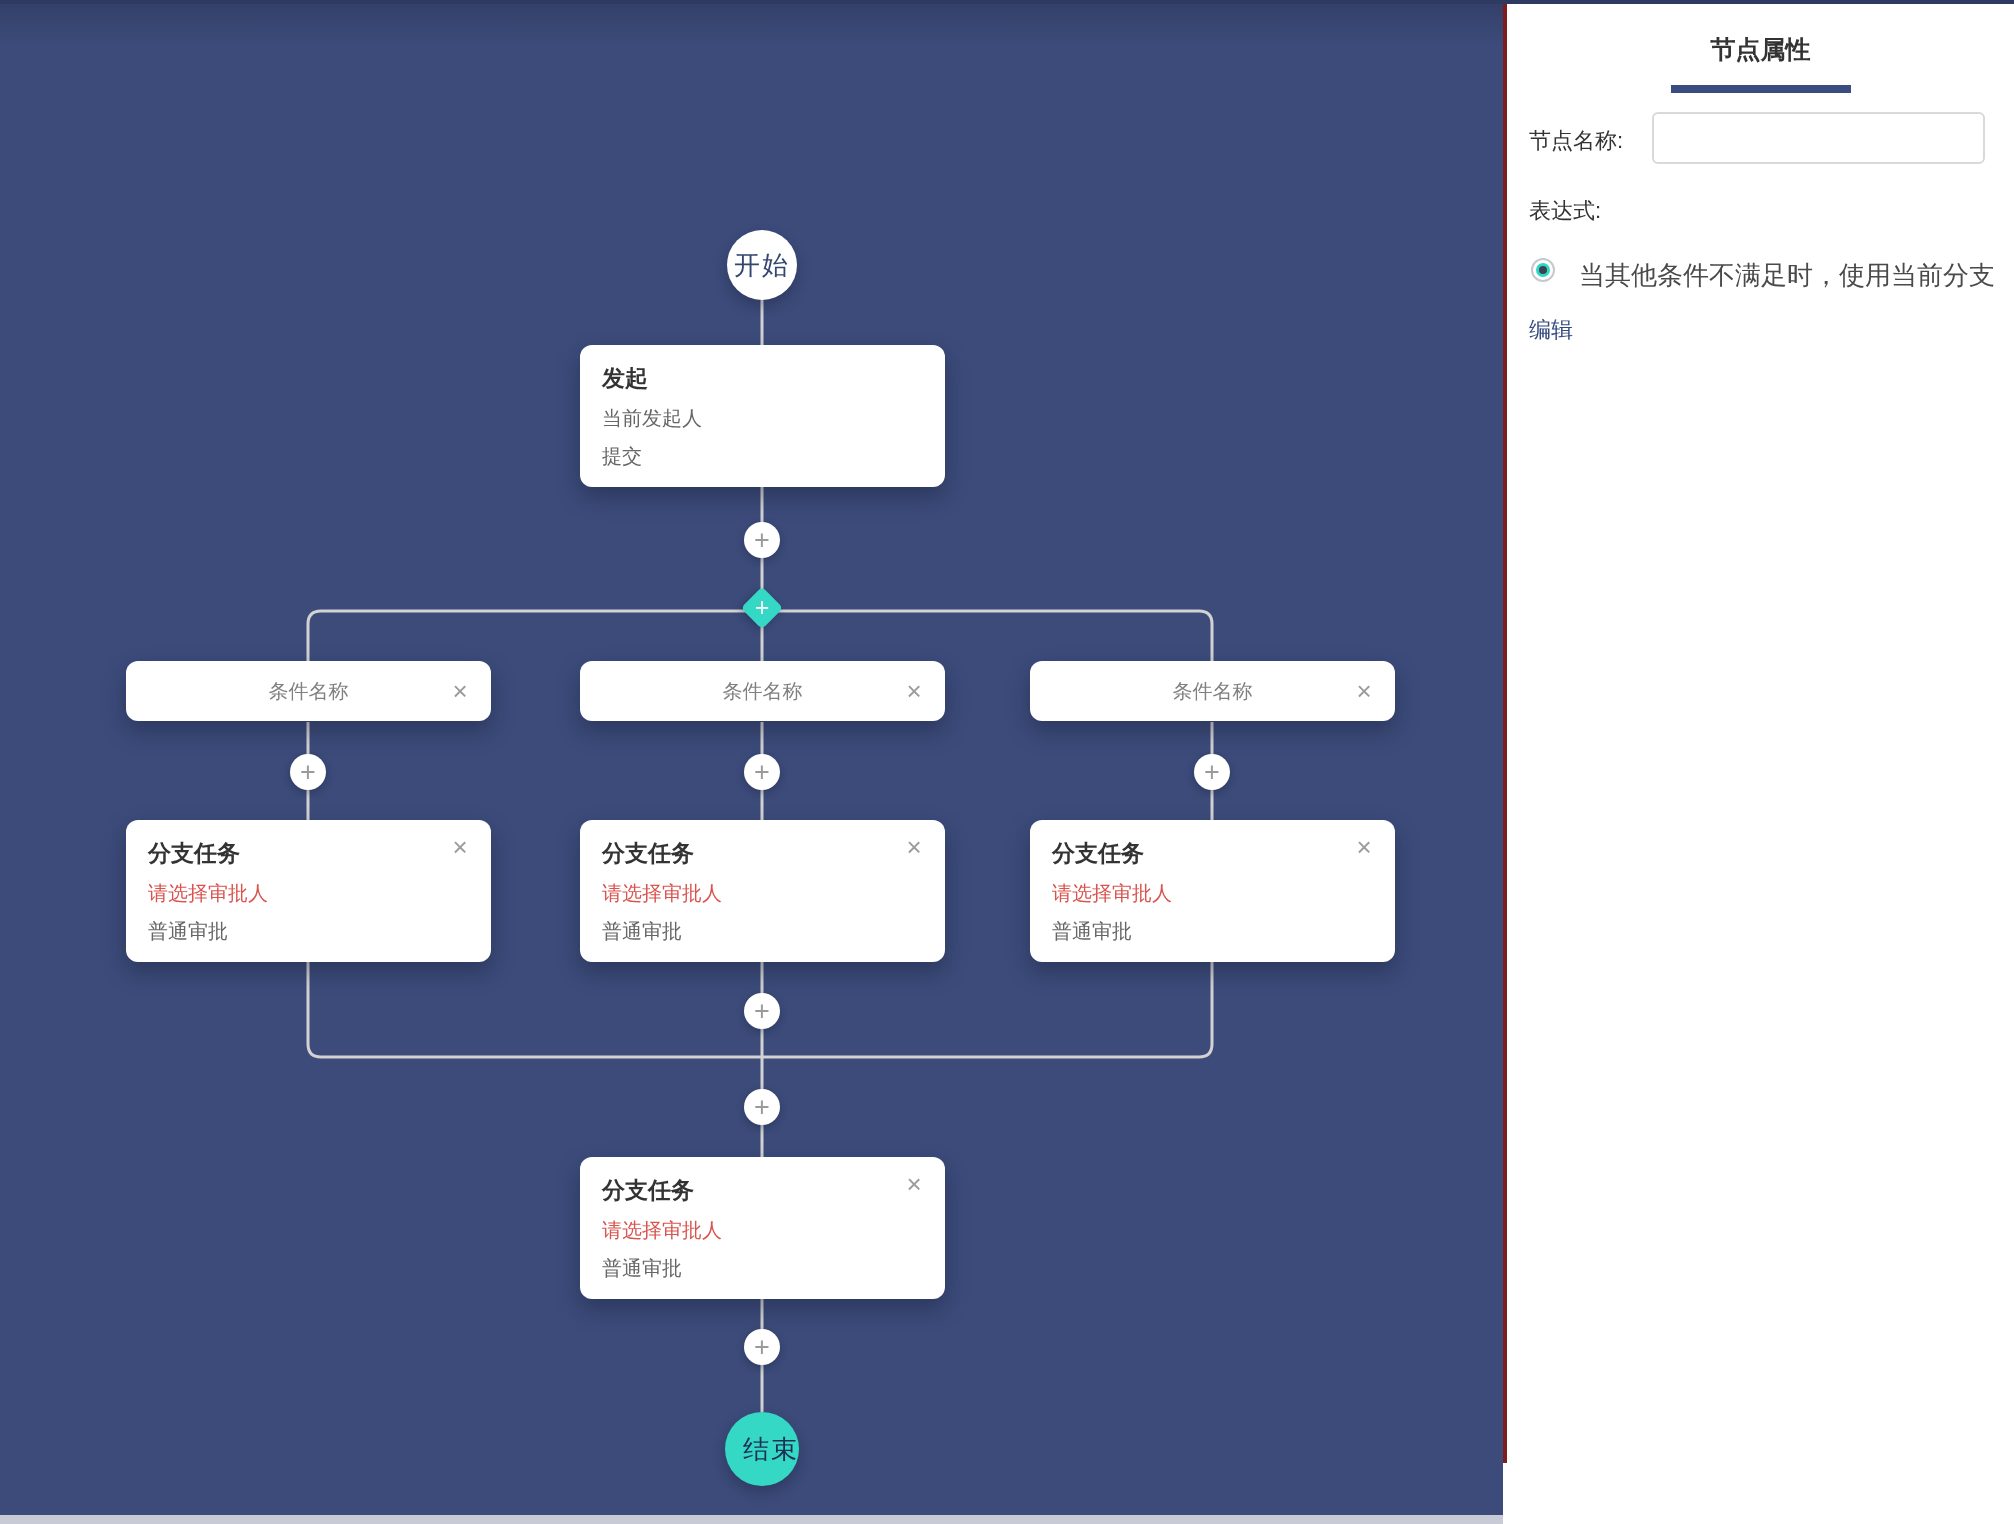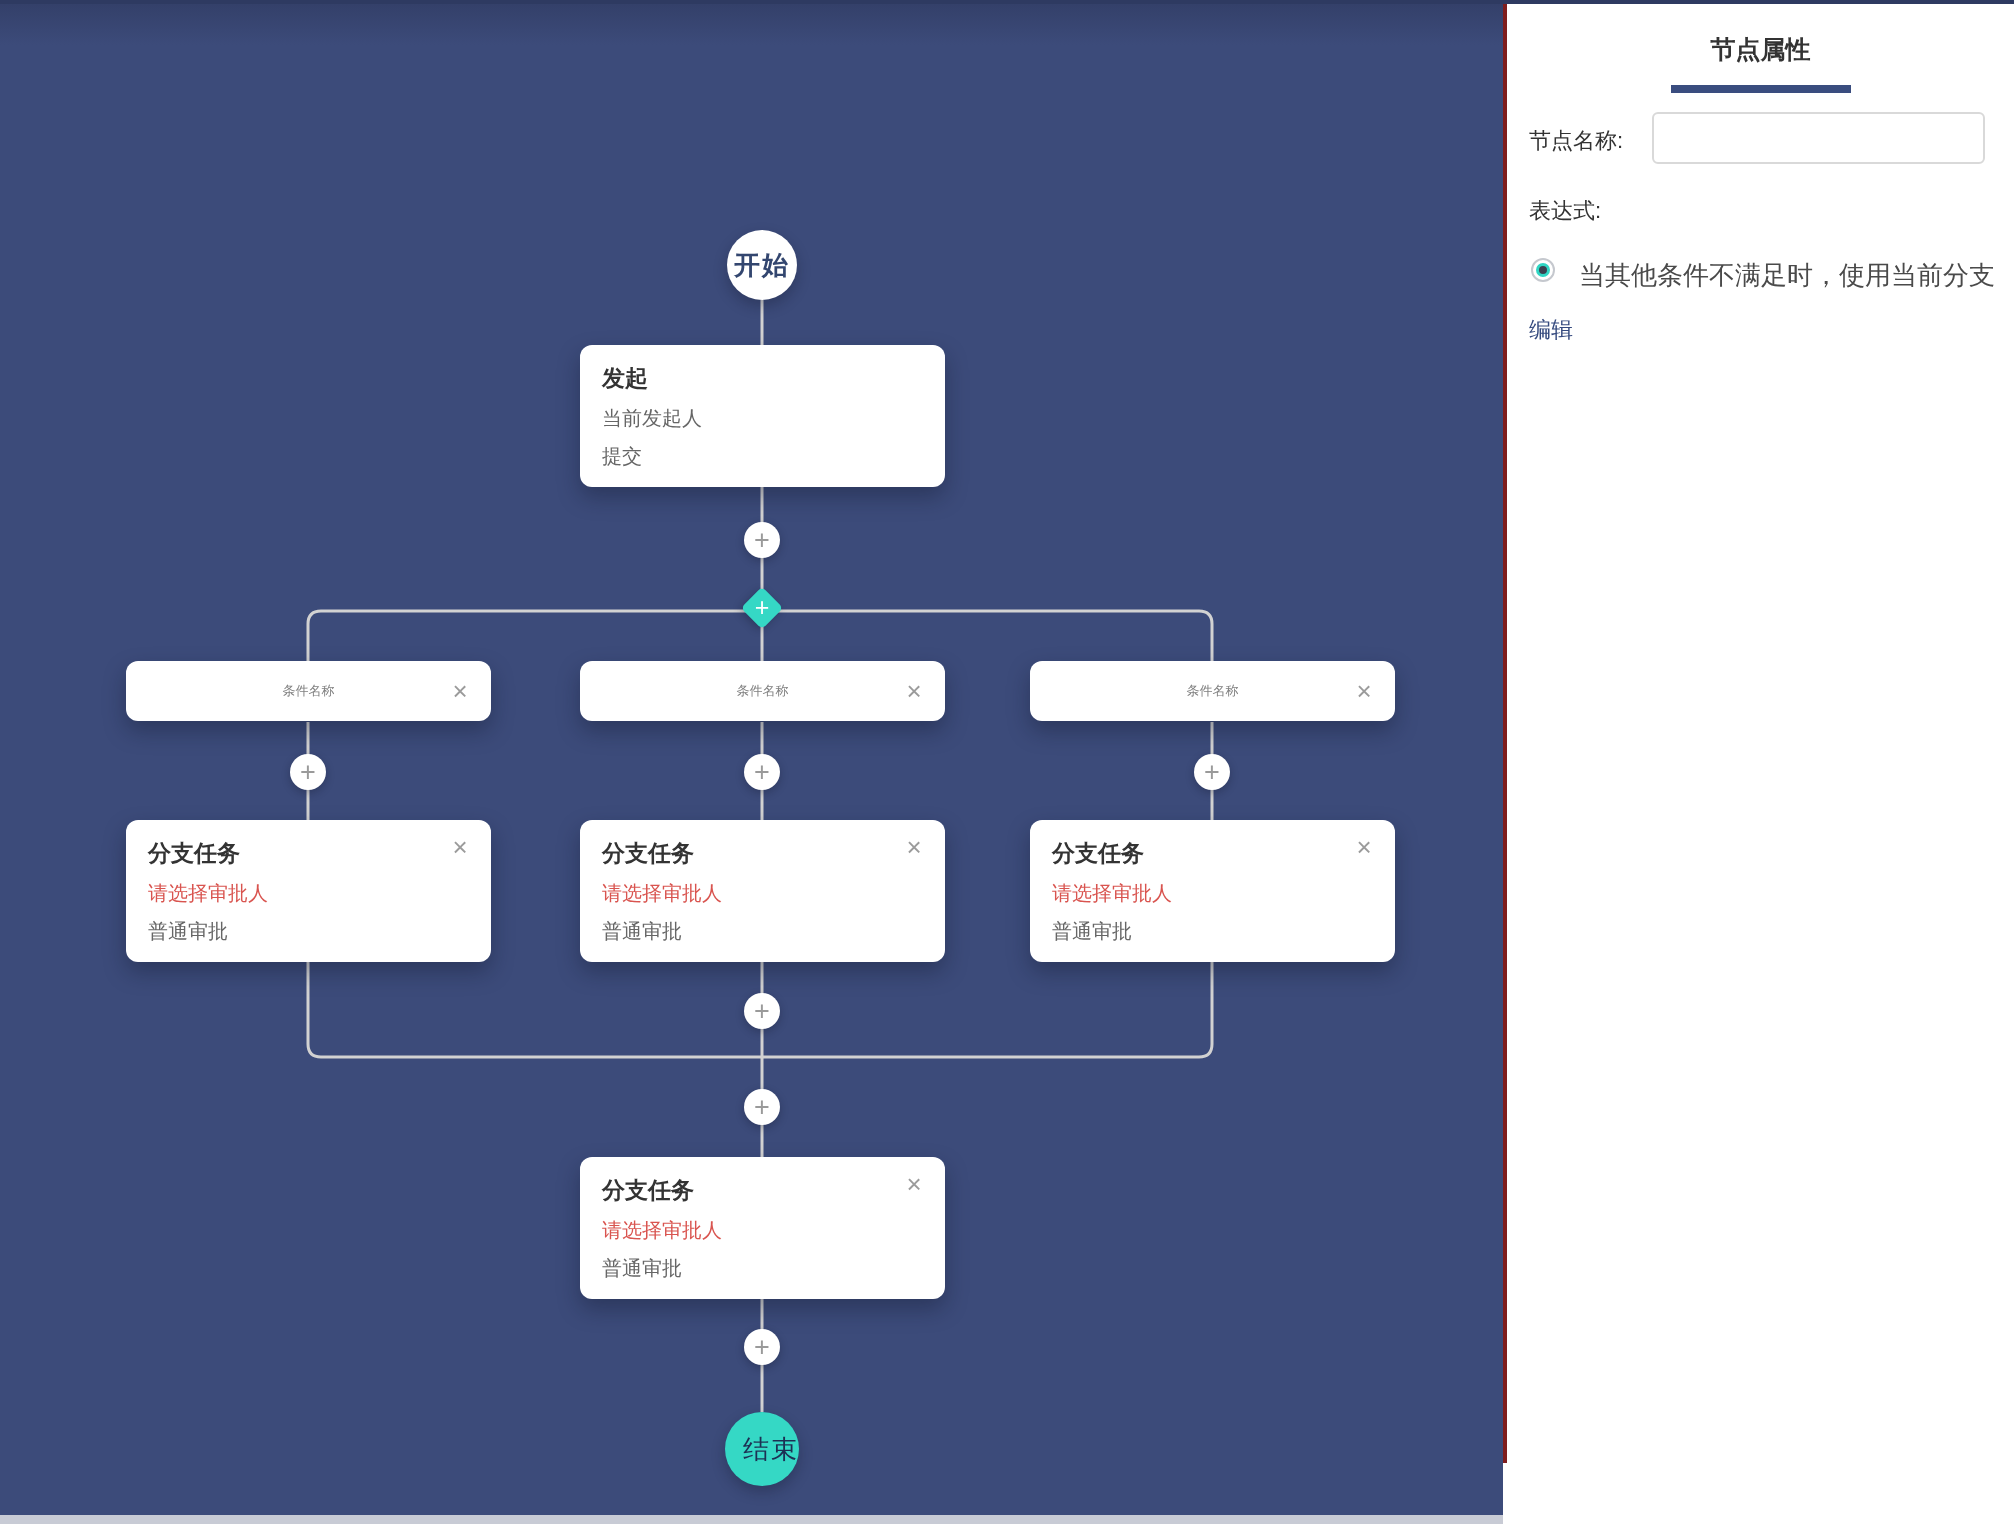--- a/index.html
+++ b/index.html
@@ -20,35 +20,35 @@
     overflow: hidden;
   }
   .connectors { position: absolute; left: 0; top: 0; }
   .circle-node {
     position: absolute; width: 70px; height: 70px; border-radius: 50%;
     display: flex; align-items: center; justify-content: center;
     font-size: 26px; letter-spacing: 2px;
     box-shadow: 0 6px 14px rgba(15,20,40,0.30);
     z-index: 5;
   }
-  .start-node { left: 727px; top: 230px; background: #ffffff; color: #33466f; font-weight: 700; }
+  .start-node { left: 727px; top: 230px; background: #ffffff; color: #33466f; font-weight: 400; }
   .end-node   { left: 725px; top: 1412px; width: 74px; height: 74px; background: #35d8c5; color: #1d3053; font-weight: 500; justify-content: flex-end; }
   .card {
     position: absolute; width: 365px; background: #ffffff; border-radius: 12px;
     box-shadow: 0 10px 22px rgba(15,20,40,0.35);
     z-index: 5;
   }
   .big-card { height: 142px; padding: 20px 22px 0 22px; }
   .card-title { font-size: 23px; font-weight: bold; color: #333333; line-height: 26px; }
   .card-line { font-size: 20px; color: #666666; margin-top: 16px; line-height: 22px; }
   .card-line.warning { color: #d9544f; }
   .cond-card {
     height: 60px; display: flex; align-items: center; justify-content: center;
   }
-  .cond-label { font-size: 13px; color: #808080; }
+  .cond-label { font-size: 20px; color: #808080; }
   .close-btn {
     position: absolute; right: 18px; width: 26px; height: 26px;
     font-size: 26px; line-height: 24px; text-align: center;
     color: #9b9b9b; background: none; border: none; cursor: pointer; font-weight: 300;
     font-family: "Liberation Sans", "DejaVu Sans", sans-serif;
   }
   .cond-card .close-btn { top: 17px; }
   .task-card .close-btn, .big-card .close-btn { top: 14px; }
   .add-btn {
     position: absolute; width: 36px; height: 36px; border-radius: 50%;

